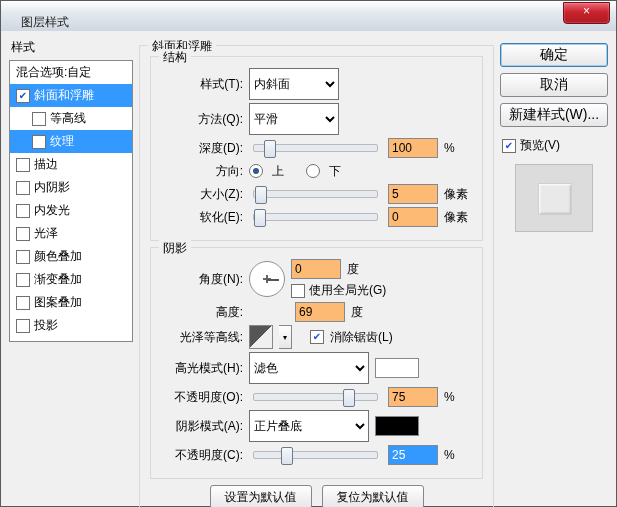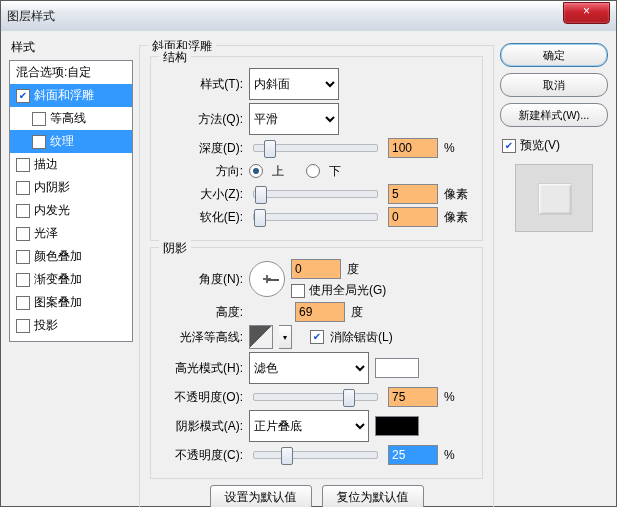--- a/index.html
+++ b/index.html
@@ -1,17 +1,17 @@
 <!DOCTYPE html>
 <html><head>
 <meta charset="utf-8">
 <style>
 html,body{margin:0;padding:0;font-family:"Microsoft YaHei",SimSun,Arial,sans-serif;font-size:12px;background:#fff}
 .window{width:617px;height:507px;background:#f0f0f0;border:1px solid #5a5a5a;box-sizing:border-box;position:relative}
-.titlebar{height:30px;background:linear-gradient(#fff,#e4e9ef 40%,#cfd7e2);display:flex;align-items:center;padding-left:6px;border-bottom:1px solid #8a98aa;position:relative}
+.titlebar{height:30px;background:linear-gradient(#fff,#e4e9ef 40%,#cfd7e2);display:flex;align-items:flex-end;padding-left:20px;border-bottom:1px solid #8a98aa;position:relative}
 .titlebar .title{font-size:12px;color:#222}
 .close-btn{position:absolute;right:6px;top:1px;width:45px;height:20px;background:linear-gradient(#e67,#c8232c 45%,#b01a22);border:1px solid #7a1017;border-radius:0 0 4px 4px;color:#fff;text-align:center;line-height:16px;font-size:12px;box-shadow:inset 0 0 2px rgba(255,255,255,.5)}
 .body{position:absolute;top:30px;left:0;right:0;bottom:0;background:#f0f0f0;padding:8px;display:flex;gap:6px}
 .left-col{width:124px;flex:none}
 .left-col .lbl{font-size:12px;margin-bottom:4px;padding-left:2px}
 .style-list{border:1px solid #828790;background:#fff;height:280px}
 .style-list .item{padding:3px 4px 3px 6px;display:flex;align-items:center;gap:4px;font-size:12px}
 .style-list .item.hdr{background:#fff}
 .style-list .item.sel{background:#3399ff;color:#fff}
 .style-list .item.sub{padding-left:22px}
@@ -38,21 +38,21 @@
 .angle-cross::before,.angle-cross::after{content:"";position:absolute;background:#666}
 .angle-cross::before{left:3px;top:0;width:2px;height:8px}
 .angle-cross::after{left:0;top:3px;width:8px;height:2px}
 .swatch{width:42px;height:18px;border:1px solid #828790;display:inline-block}
 .gloss-contour{width:22px;height:22px;border:1px solid #828790;background:linear-gradient(135deg,#555 0 50%,#f0f0f0 50% 100%)}
 .dd{width:12px;height:22px;border:1px solid #828790;border-left:none;background:linear-gradient(#fefefe,#e7e7e7);display:flex;align-items:center;justify-content:center;font-size:8px}
 .btnrow{display:flex;justify-content:center;gap:10px;margin-top:6px}
 .btn{height:22px;padding:0 14px;border:1px solid #828790;background:linear-gradient(#fefefe,#e7e7e7);font-size:12px;border-radius:3px;display:inline-flex;align-items:center;cursor:default}
 
 .right-col{width:108px;flex:none;display:flex;flex-direction:column;gap:6px;align-items:stretch;padding-top:4px}
-.rbtn{height:22px;border:1px solid #828790;background:linear-gradient(#fefefe,#e7e7e7);border-radius:11px;font-size:11px;display:flex;align-items:center;justify-content:center;cursor:default}
+.rbtn{height:22px;border:1px solid #828790;background:linear-gradient(#fefefe,#e7e7e7);border-radius:3px;font-size:14px;display:flex;align-items:center;justify-content:center;cursor:default}
 .rbtn.def{border:1px solid #3c7fb1;box-shadow:0 0 0 1px #a4cdea inset}
 .prev-row{display:flex;align-items:center;gap:4px;margin-top:4px;padding-left:2px}
 .preview-box{width:76px;height:66px;border:1px solid #bdbdbd;background:#dcdcdc;margin:4px auto 0;position:relative}
 .preview-box::after{content:"";position:absolute;left:22px;top:18px;width:32px;height:30px;background:#e9e9e9;border:1px solid #cfcfcf;box-shadow:inset 1px 1px 2px #fff,inset -1px -1px 2px #bbb}
 </style>
 </head>
 <body>
 
 <div class="window">
 

